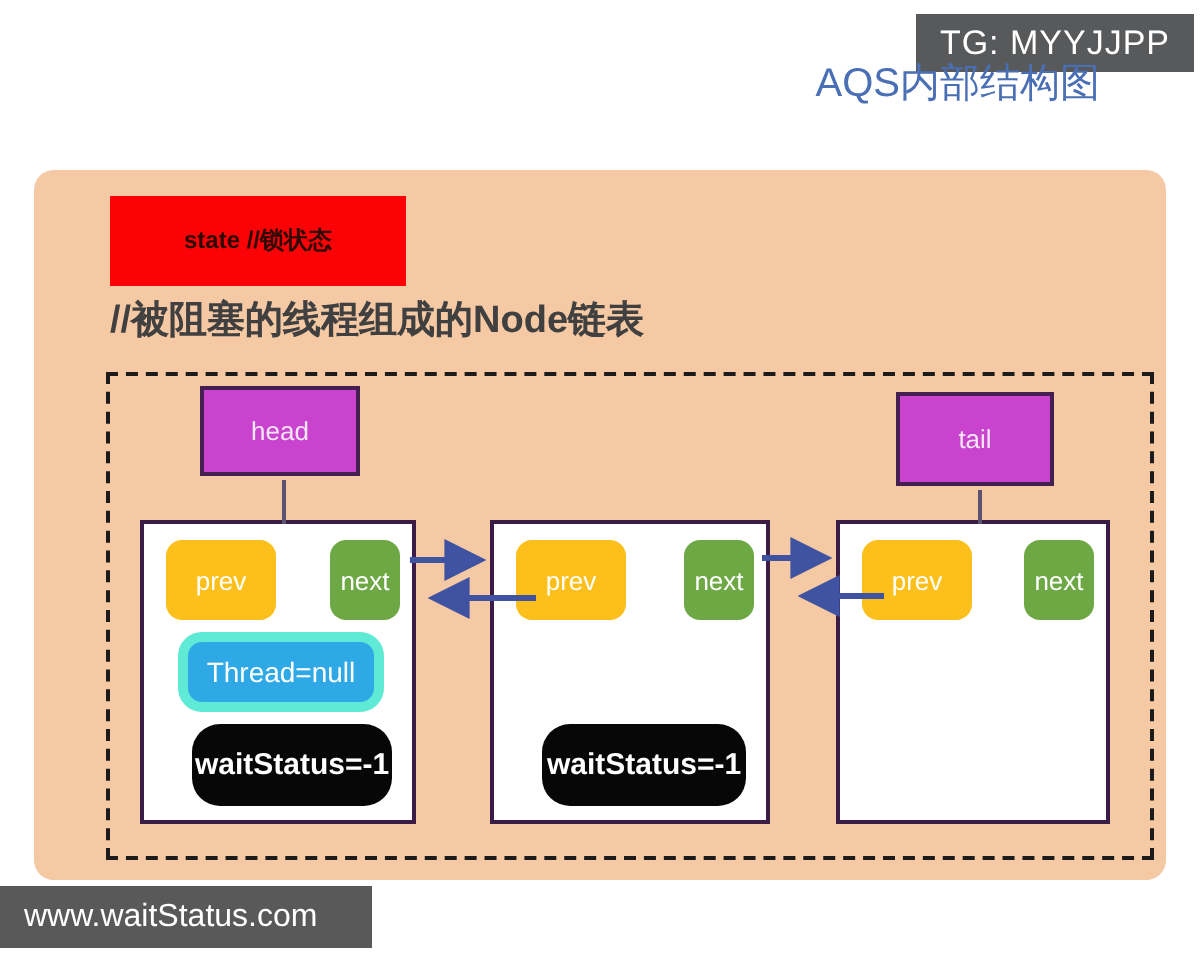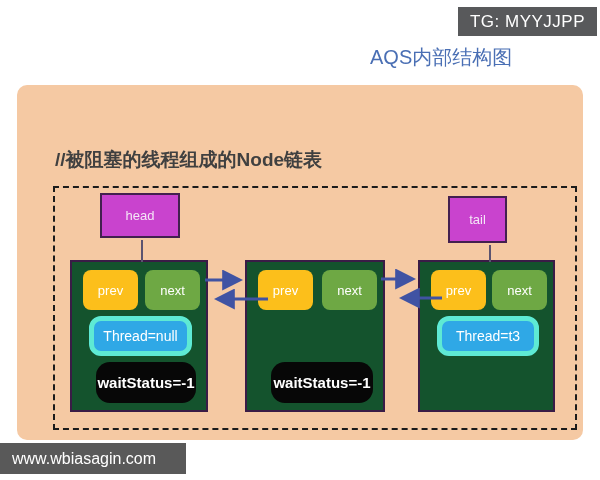--- a/index.html
+++ b/index.html
@@ -10,22 +10,22 @@
 
   
   .badge {
     position: absolute; left: 458px; top: 7px; width: 139px; height: 29px;
     background: #58595b; color: #ffffff; font-size: 17px;
     display: flex; align-items: center; justify-content: center; letter-spacing: 0.5px;
   }
 
   
   .title {
-    position: absolute; left: 370px; top: 44px; width: 180px; height: 26px;
-    color: #4a6fb4; font-size: 20px; text-align: left; font-weight: 500;
+    position: absolute; left: 370px; top: 28px; width: 180px; height: 26px;
+    color: #4a6fb4; font-size: 20px; text-align: right; font-weight: 500;
   }
 
   
   .canvas {
     position: absolute; left: 17px; top: 85px; width: 566px; height: 355px;
     background: #f5c9a3; border-radius: 10px;
   }
 
   .state-box {
     position: absolute; left: 38px; top: 13px; width: 148px; height: 45px;
@@ -42,36 +42,36 @@
     position: absolute; left: 36px; top: 101px; width: 524px; height: 244px;
     border: 2px dashed #1b1b1b;
   }
 
   .ptr {
     position: absolute; background: #c943ce; border: 2px solid #43204f;
     color: #f4e6f6; font-size: 13px;
     display: flex; align-items: center; justify-content: center;
   }
   .ptr.head { left: 45px; top: 5px; width: 80px; height: 45px; }
-  .ptr.tail { left: 393px; top: 8px; width: 59px; height: 47px; }
+  .ptr.tail { left: 393px; top: 8px; width: 79px; height: 47px; }
 
   .node {
     position: absolute; top: 72px; height: 152px;
-    background: #14532d; border: 2px solid #3a1c46;
+    background: #ffffff; border: 2px solid #3a1c46;
   }
   .node.n1 { left: 15px;  width: 138px; }
   .node.n2 { left: 190px; width: 140px; }
   .node.n3 { left: 363px; width: 137px; }
 
   .cell {
     position: absolute; display: flex; align-items: center; justify-content: center;
     color: #ffffff;
   }
   .cell.prev { left: 11px; top: 8px; width: 55px; height: 40px; background: #fcbf1b; border-radius: 8px; font-size: 13px; }
-  .cell.next { right: 6px; top: 8px; width: 55px; height: 40px; background: #6ea844; border-radius: 8px; font-size: 13px; }
+  .cell.next { right: 6px; top: 8px; width: 35px; height: 40px; background: #6ea844; border-radius: 8px; font-size: 13px; }
   .cell.thread { left: 17px; right: 14px; top: 54px; height: 40px; background: #2fa8e6; border: 5px solid #5eead4; border-radius: 12px; font-size: 14px; }
   .cell.wait { left: 24px; right: 10px; top: 100px; height: 41px; background: #070707; border-radius: 14px; font-size: 15px; font-weight: bold; }
 
   .overlay { position: absolute; left: 0; top: 0; width: 524px; height: 244px; pointer-events: none; }
 
   
   .watermark {
     position: absolute; left: 0; top: 443px; width: 186px; height: 31px;
     background: #595959; color: #ffffff; font-size: 16px;
     display: flex; align-items: center; padding-left: 12px;
@@ -81,20 +81,21 @@
 <body>
 
 <div class="page">
 
   <div class="badge">TG: MYYJJPP</div>
 
   <div class="title">AQS内部结构图</div>
 
   <div class="canvas">
 
+    <div class="state-box">state //锁状态</div>
 
     <div class="list-label">//被阻塞的线程组成的Node链表</div>
 
     <div class="dashed-area">
 
       <div class="ptr head">head</div>
       <div class="ptr tail">tail</div>
 
       <div class="node n1">
         <div class="cell prev">prev</div>
@@ -105,21 +106,20 @@
 
       <div class="node n2">
         <div class="cell prev">prev</div>
         <div class="cell next">next</div>
         <div class="cell wait">waitStatus=-1</div>
       </div>
 
       <div class="node n3">
         <div class="cell prev">prev</div>
         <div class="cell next">next</div>
-        <div class="cell thread">Thread=t3</div>
       </div>
 
       <svg class="overlay" viewBox="0 0 524 244">
         <defs>
           <marker id="ah" viewBox="0 0 10 10" refX="8" refY="5" markerWidth="7" markerHeight="7" orient="auto-start-reverse">
             <path d="M0,0 L10,5 L0,10 z" fill="#4053a3"></path>
           </marker>
         </defs>
 
         <line x1="87" y1="52" x2="87" y2="74" stroke="#5b5370" stroke-width="2"></line>
@@ -128,15 +128,15 @@
         <line x1="150" y1="92" x2="184" y2="92" stroke="#4053a3" stroke-width="3" marker-end="url(#ah)"></line>
         <line x1="213" y1="111" x2="163" y2="111" stroke="#4053a3" stroke-width="3" marker-end="url(#ah)"></line>
 
         <line x1="326" y1="91" x2="357" y2="91" stroke="#4053a3" stroke-width="3" marker-end="url(#ah)"></line>
         <line x1="387" y1="110" x2="348" y2="110" stroke="#4053a3" stroke-width="3" marker-end="url(#ah)"></line>
       </svg>
 
     </div>
   </div>
 
-  <div class="watermark">www.wbiasagin.com</div>
+  <div class="watermark">www.waitStatus.com</div>
 
 </div>
 
 </body></html>

